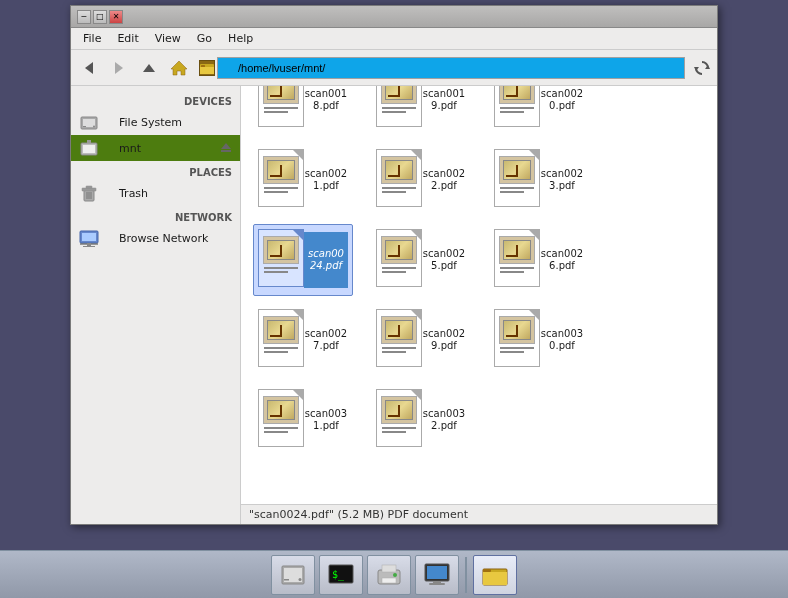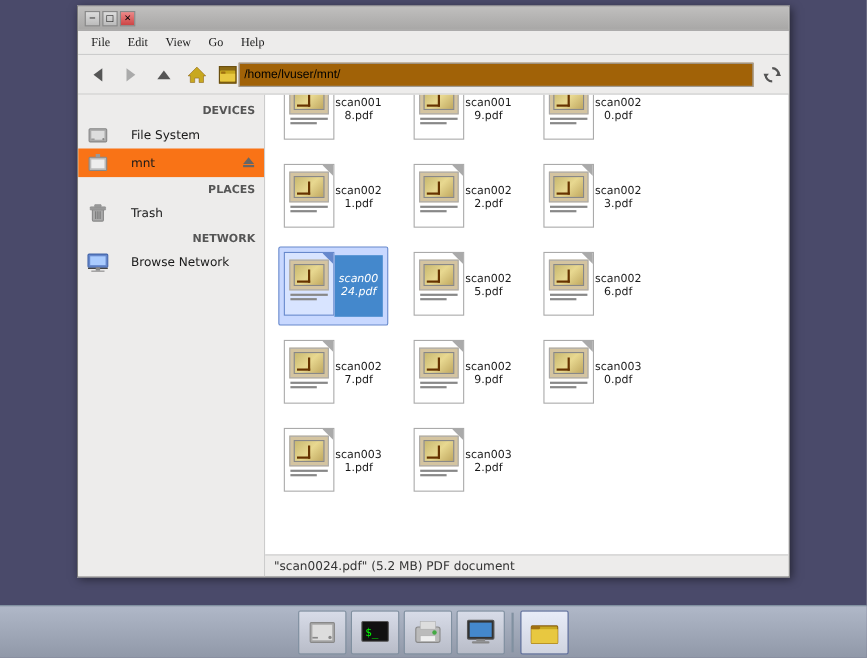--- a/index.html
+++ b/index.html
@@ -72,21 +72,20 @@
     }
 
     .menubar {
       background: #edeceb;
       display: flex;
       gap: 0;
       padding: 2px 4px;
       border-bottom: 1px solid #ccc;
       height: 22px;
       align-items: center;
-      font-family: Liberation Serif, serif;
     }
 
     .menu-item {
       padding: 2px 8px;
       font-size: 11px;
       cursor: pointer;
       color: #1a1a1a;
     }
 
     .toolbar {
@@ -127,22 +126,22 @@
       display: flex;
       align-items: center;
       justify-content: center;
       margin-right: 2px;
     }
 
     .address-input {
       flex: 1;
       height: 22px;
       border: 1px solid #a0a0a0;
-      background: #a16207;
-      padding: 0 4px;
+      background: #0ea5e9;
+      padding: 0 20px;
       font-size: 11px;
       outline: none;
     }
 
     .refresh-btn {
       width: 22px;
       height: 22px;
       background: none;
       border: 1px solid transparent;
       cursor: pointer;
@@ -177,21 +176,21 @@
 
     .sidebar-item {
       display: flex;
       align-items: center;
       padding: 3px 8px;
       cursor: pointer;
       font-size: 11px;
       color: #1a1a1a;
       gap: 20px;
     }
-    .sidebar-item.selected { background: #f97316; }
+    .sidebar-item.selected { background: #4d7c0f; }
 
     .sidebar-icon {
       width: 20px;
       height: 20px;
       flex-shrink: 0;
     }
 
     .file-area {
       flex: 1;
       display: flex;

